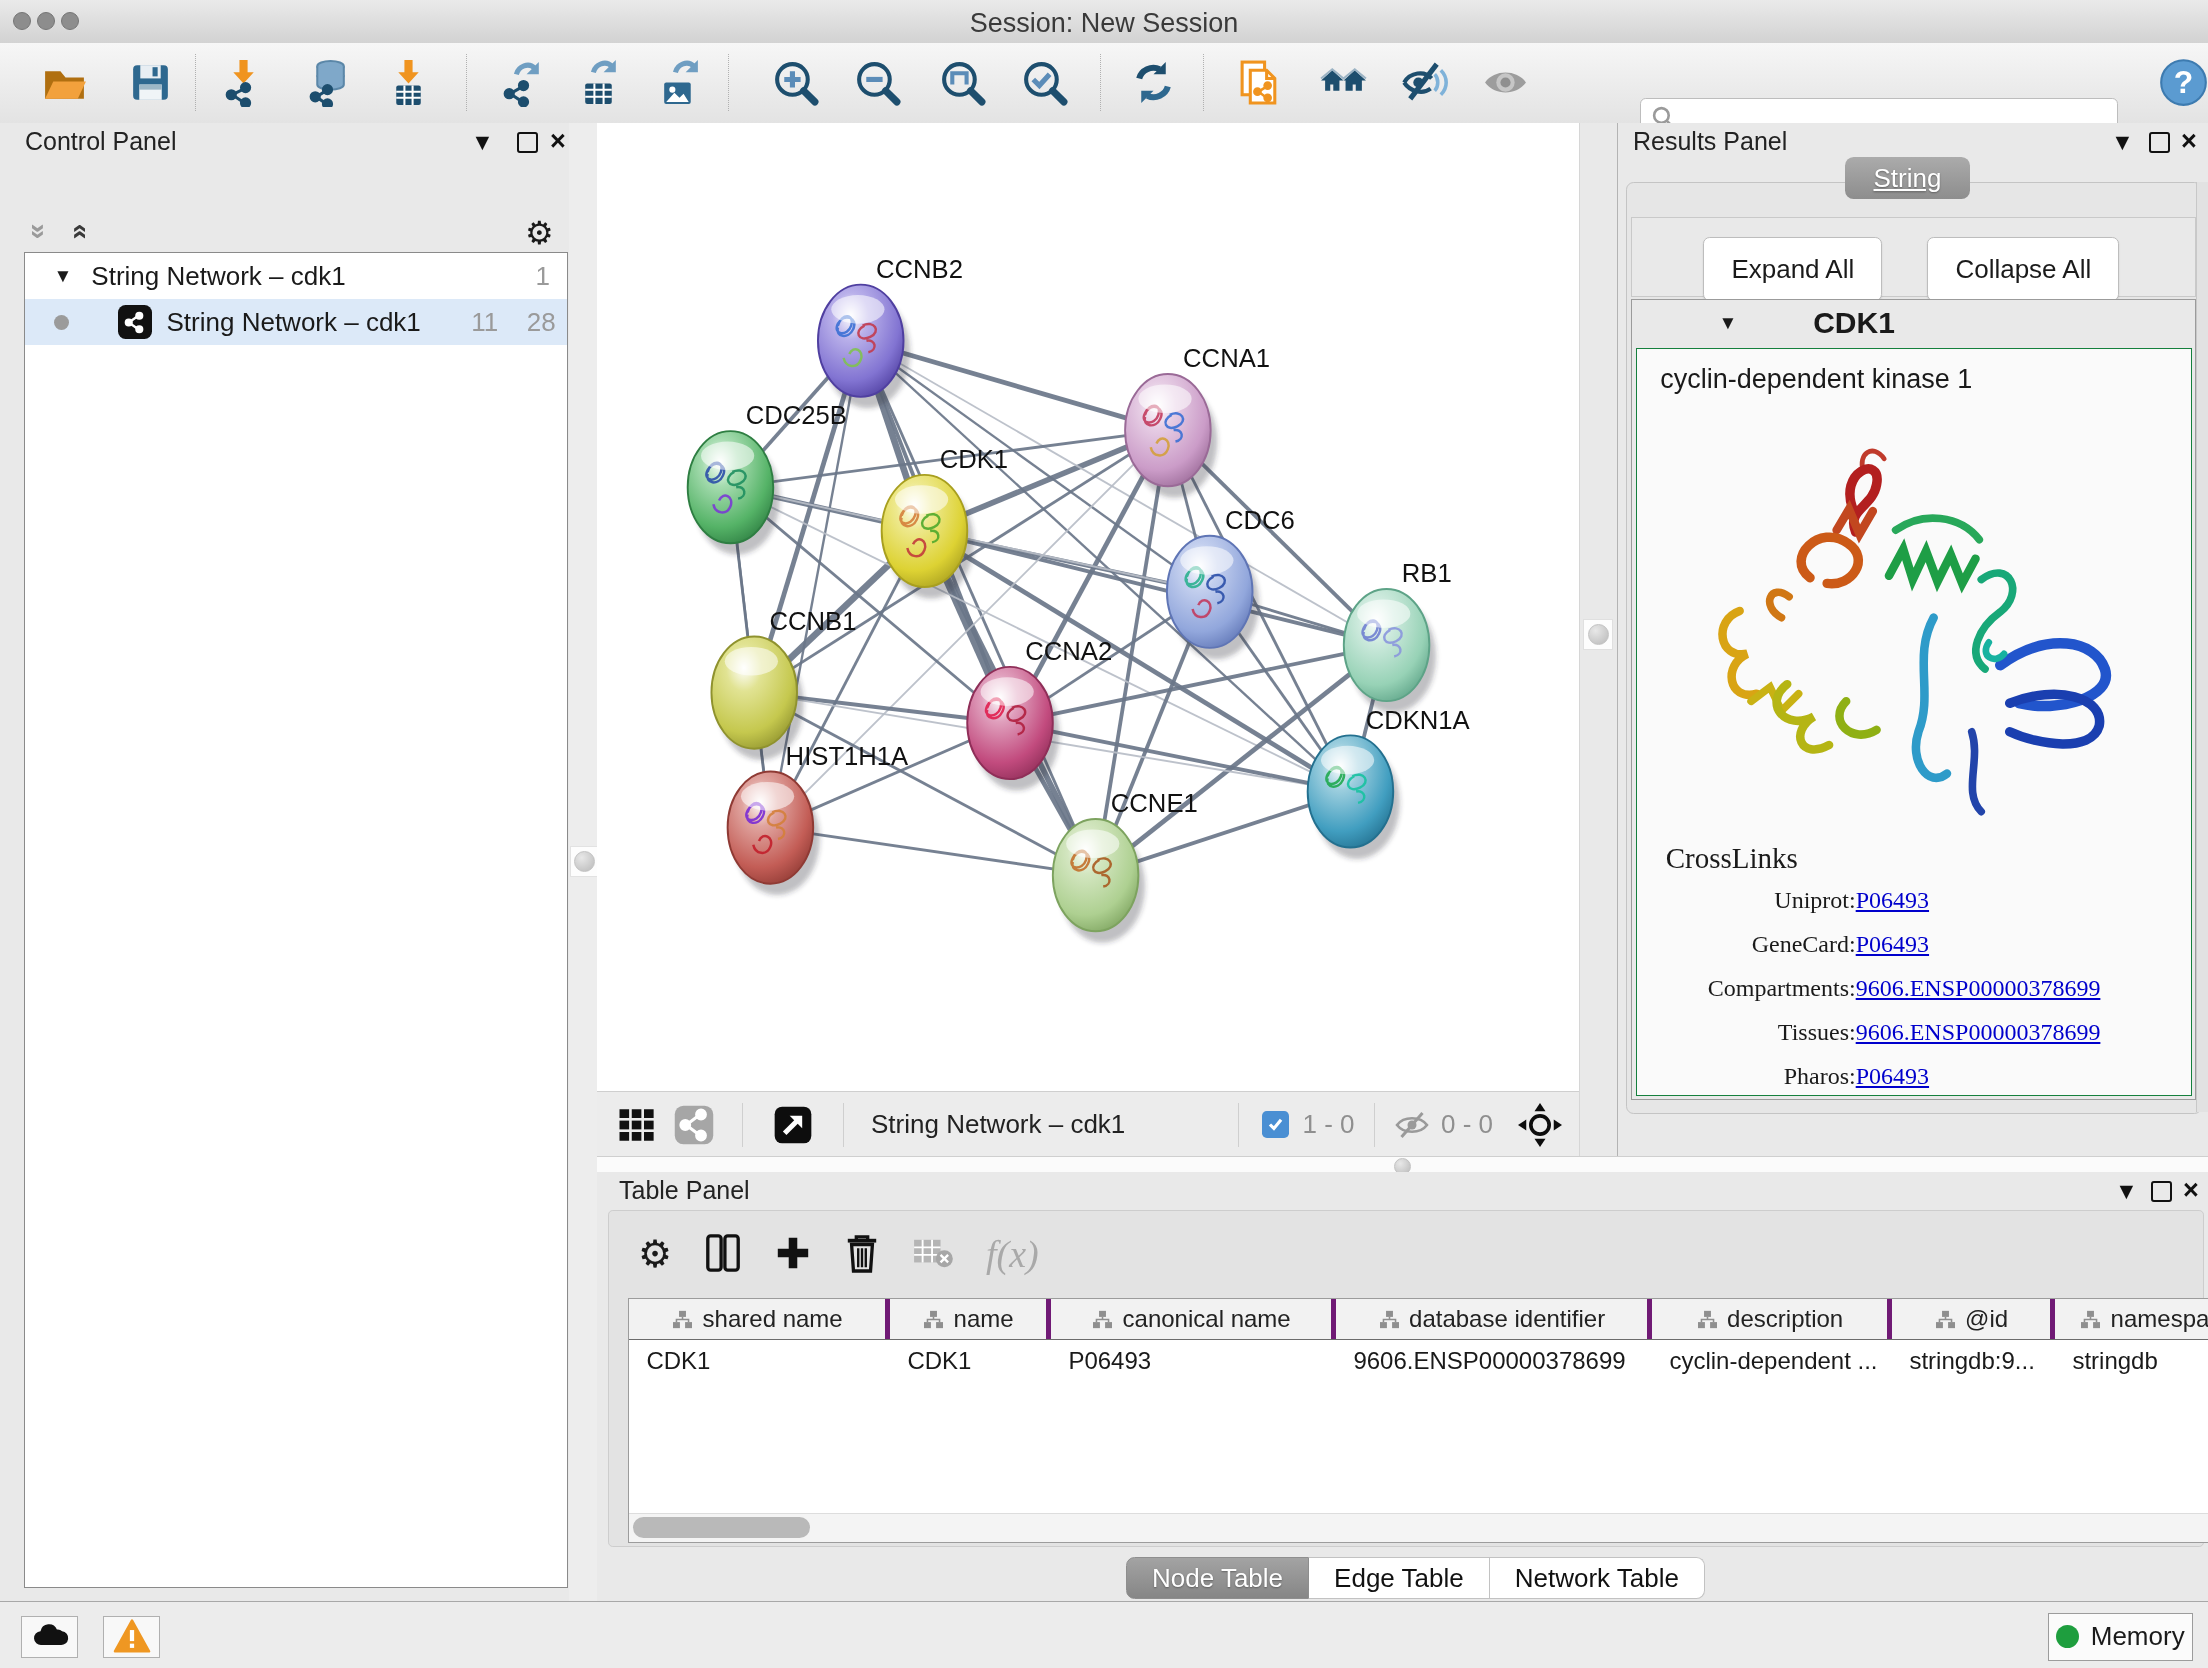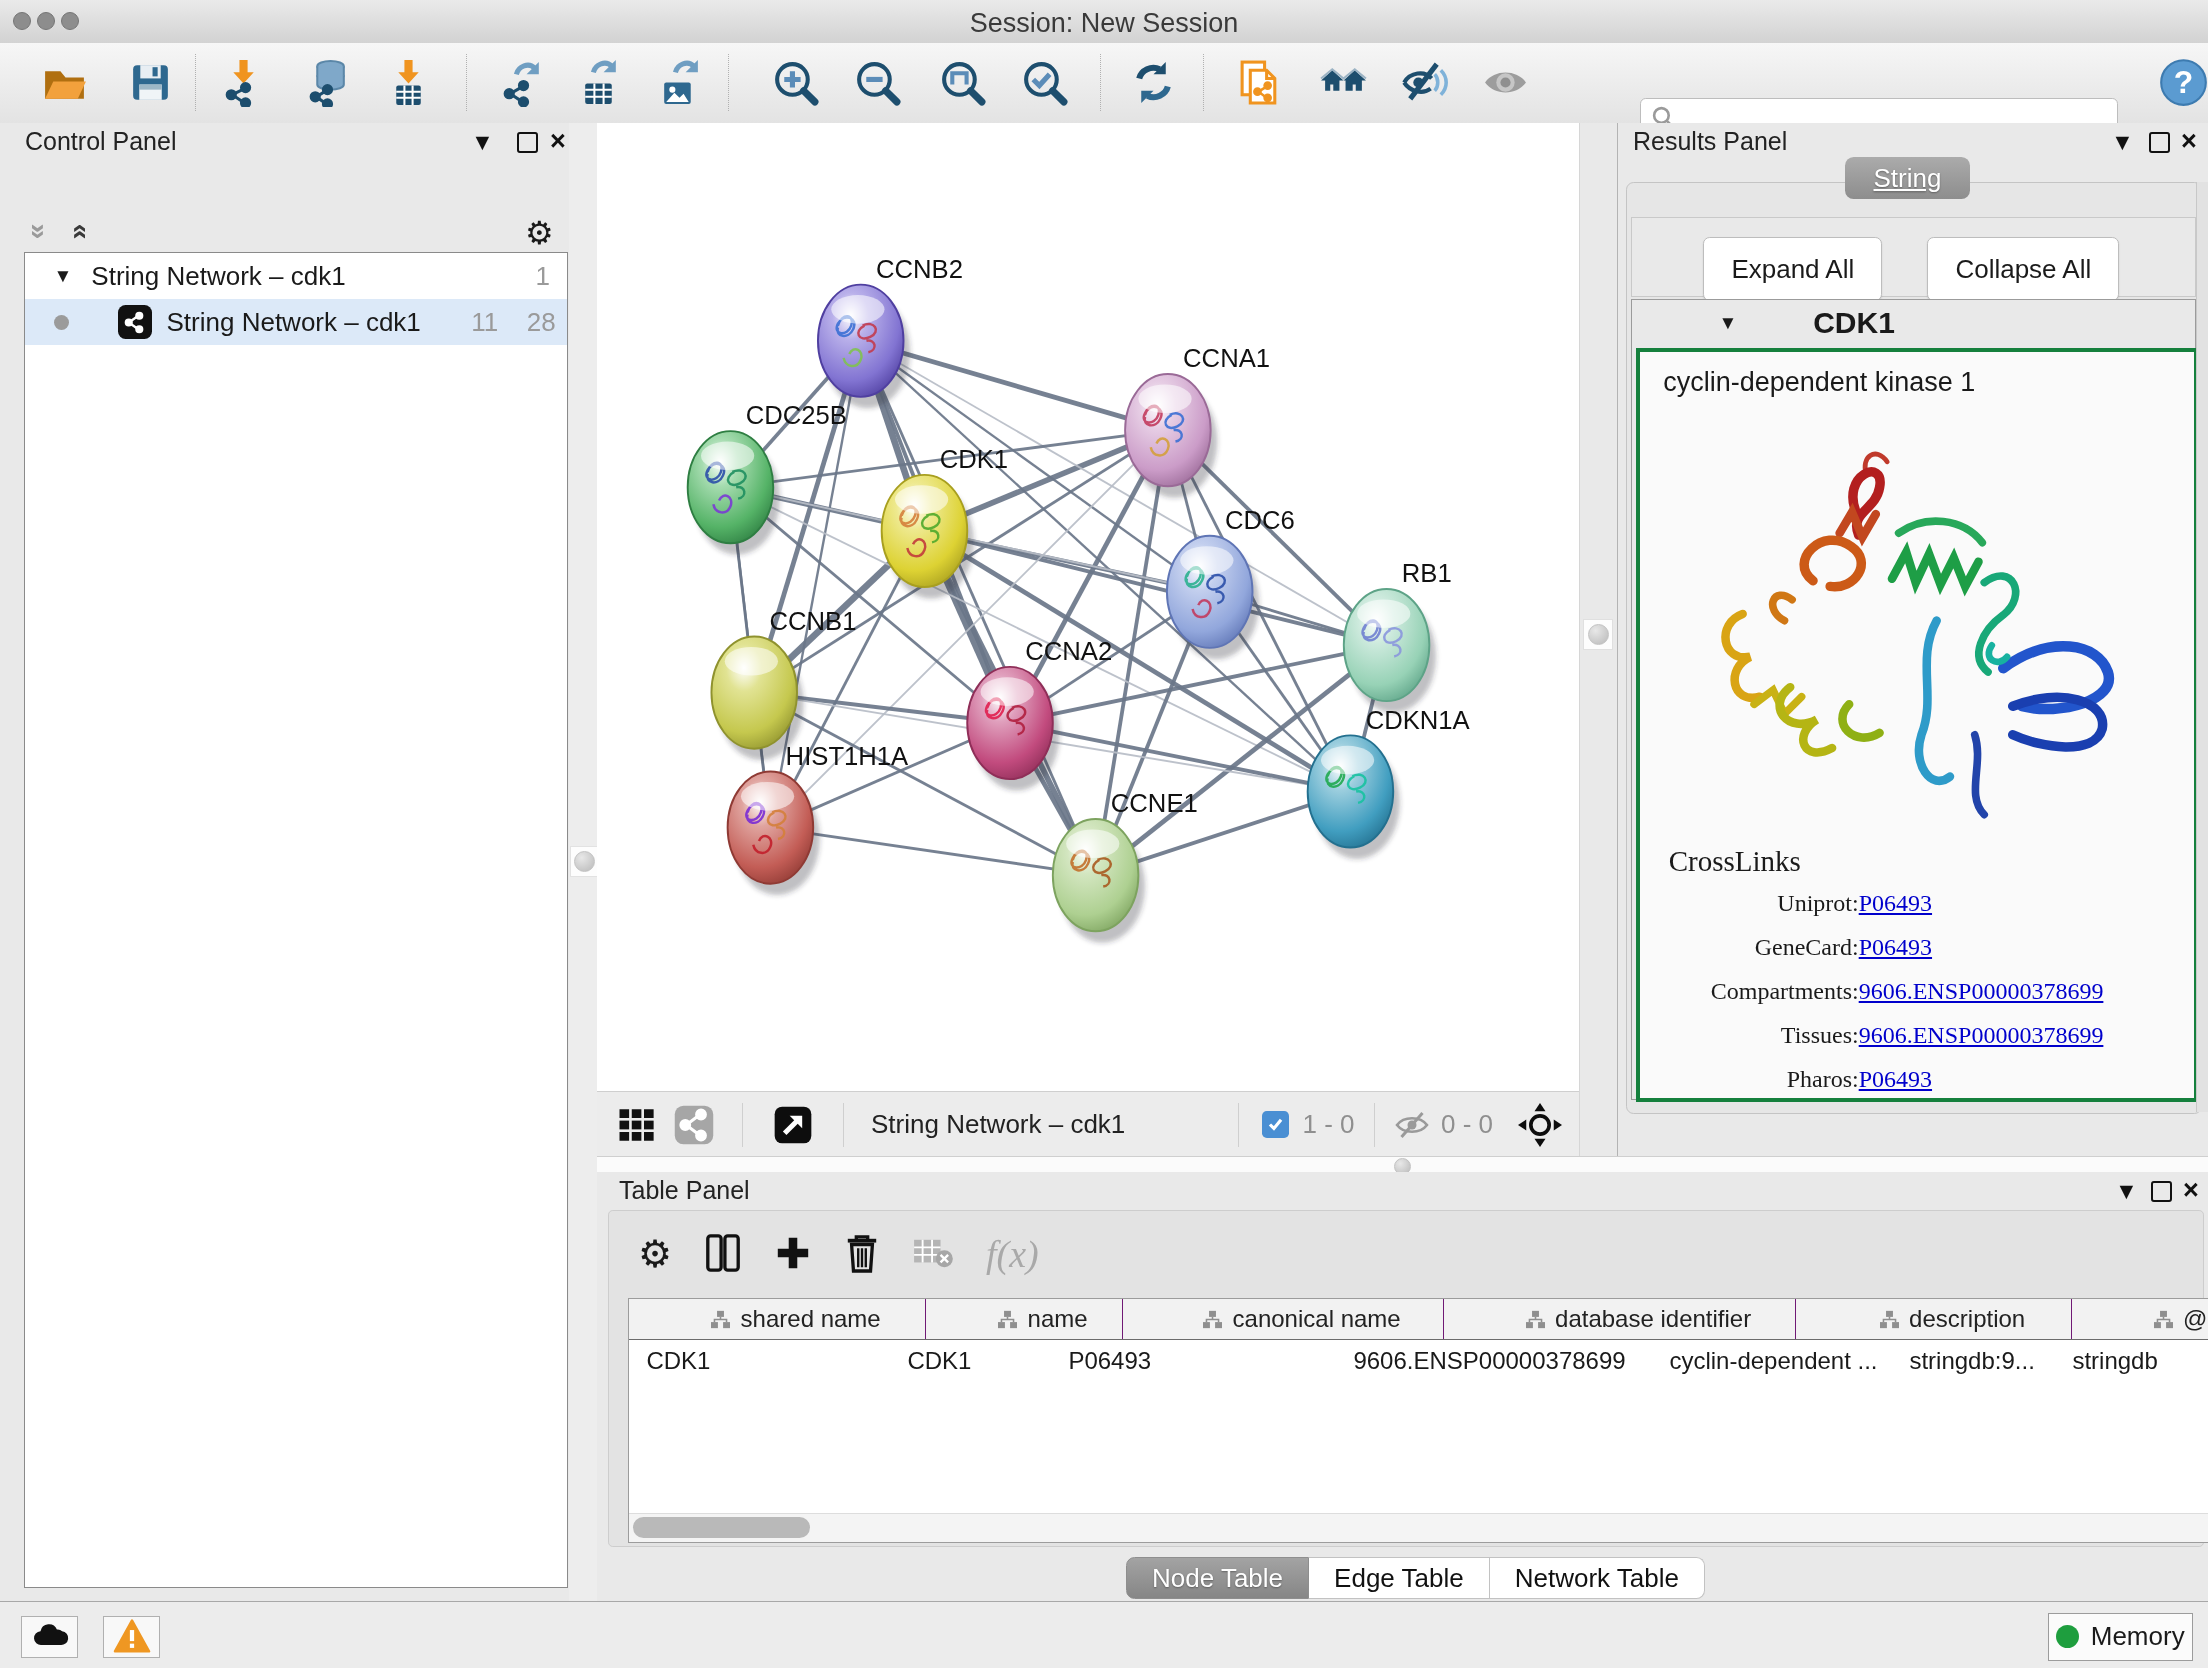--- a/index.html
+++ b/index.html
@@ -65,37 +65,37 @@
   .stringtab{left:227px;top:34px;height:42px;padding:0 28.5px;background:linear-gradient(#ababab,#8d8d8d);
              color:#fff;font-size:26px;border-radius:8.6px;display:flex;align-items:center;z-index:3;
              text-shadow:0 1px 1.9px rgba(0,0,0,.35);text-decoration:underline;}
   .rp-container{left:7.6px;top:59px;width:574px;height:930px;background:#e6e6e6;border:1px solid #c4c4c4;border-radius:7.6px;}
   .rp-btnbox{left:4.8px;top:34px;width:563px;height:78px;background:#e9e9e9;border:1px solid #c9c9c9;}
   .rp-btn{height:38px;padding:12px 27px;background:#fff;border:1px solid #bdbdbd;border-radius:6.7px;
           font-size:26px;display:flex;align-items:center;box-shadow:0 1px 1.9px rgba(0,0,0,.12);}
   .rp-section{left:4.8px;top:116px;width:563px;height:799px;border:1px solid #9b9b9b;background:#e9e9e9;}
   .rp-sec-head{height:46px;display:flex;align-items:center;}
   .gene-name{font-size:30px;font-weight:bold;}
-  .rp-inner{left:3.8px;top:48px;width:554px;height:746px;background:#fafafa;border:4px solid #15803d;}
+  .rp-inner{left:3.8px;top:48px;width:554px;height:746px;background:#fafafa;border:1px solid #15803d;}
   .gene-desc{font-size:27px;}
   .serif{font-family:"Liberation Serif",serif;}
   .xl-title{font-size:29px;font-weight:normal;}
   .xl-row{display:flex;font-size:24px;height:44px;align-items:center;text-align:right;}
   .xl-label{width:190px;padding-left:28.5px;}
   .xl-link{text-decoration:underline;}
   .rp-scroll{left:578px;top:59px;width:11.4px;height:930px;background:#e2e2e2;border-left:1px solid #c8c8c8;}
 
   
   .tpanel{left:597px;top:1172px;width:1611px;height:429px;background:#e9e9e9;}
   .tp-container{left:11.4px;top:38px;width:1594px;height:335px;background:#e3e3e3;border:1px solid #cdcdcd;border-radius:4.8px;}
   .tp-tools{left:28.5px;top:9.5px;height:67px;display:flex;align-items:center;gap:32px;}
   .tblbox{left:19px;top:87px;width:1581px;height:243px;background:#fff;border:1px solid #9c9c9c;overflow:hidden;}
   .thead{display:flex;height:40px;background:#f2f2f2;border-bottom:1.9px solid #6c6c6c;}
   .th{display:flex;align-items:center;justify-content:center;gap:9.5px;font-size:24px;color:#222;
-      border-right:1px solid #701a75;box-sizing:border-box;flex:none;overflow:hidden;white-space:nowrap;margin-left:36px;}
+      border-right:5px solid #701a75;box-sizing:border-box;flex:none;overflow:hidden;white-space:nowrap;}
   .trow{display:flex;height:42px;}
   .td{display:flex;align-items:center;padding-left:17px;font-size:24px;flex:none;box-sizing:border-box;
       overflow:hidden;white-space:nowrap;}
   .hscroll{position:absolute;left:0;bottom:0;width:100%;height:28.5px;background:#f4f4f4;border-top:1px solid #ddd;}
   .hthumb{position:absolute;left:3.8px;top:3.8px;width:177px;height:21px;border-radius:10.5px;background:#b9b9b9;}
   .bottom-tabs{left:529px;top:385px;display:flex;}
 
   
   .statusbar{left:0;top:1601px;width:2208px;height:68px;background:#ececec;border-top:1.9px solid #a8a8a8;}
   .sb-btn{top:14.3px;width:55px;height:40px;background:#f8f8f8;border:1.9px solid #b0b0b0;

